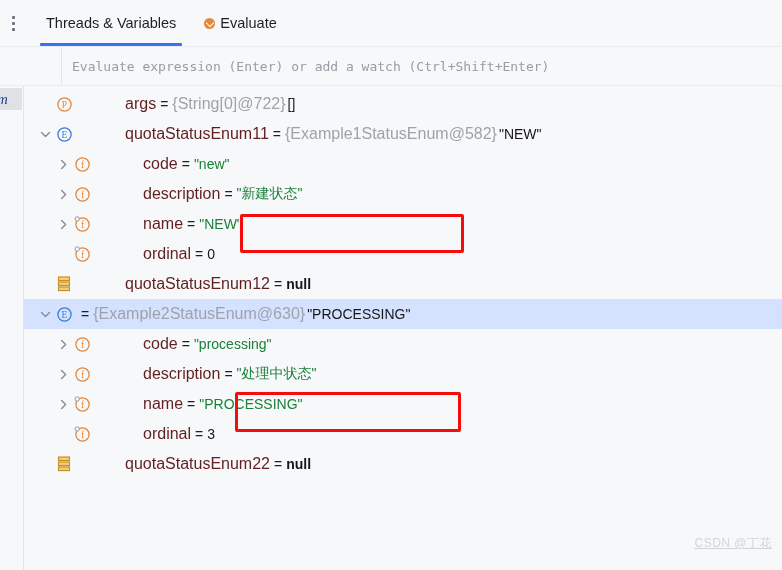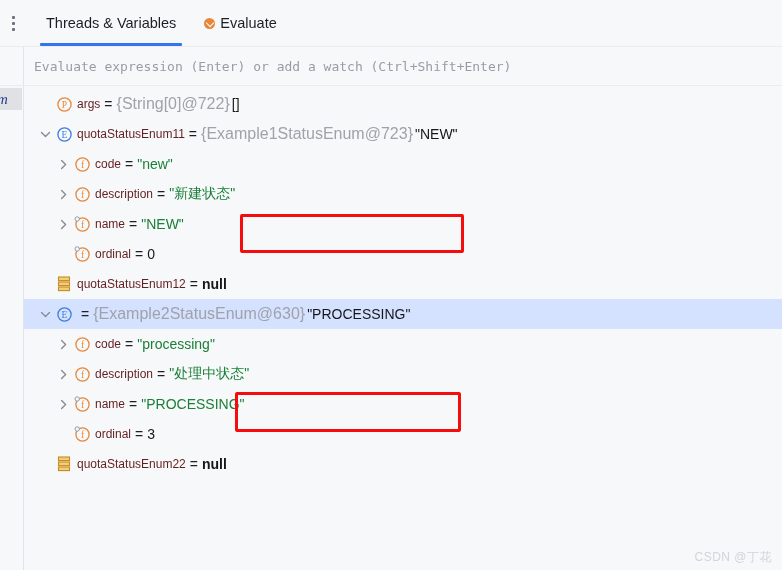--- a/index.html
+++ b/index.html
@@ -103,20 +103,21 @@
 
   
   .evalbar {
     height: 38px;
     min-height: 38px;
     background: #f7f8fa;
     display: flex;
     align-items: center;
     border-bottom: 1px solid #ebecf0;
     position: relative;
+    padding-left: 38px;
   }
   .evalbar .gutter {
     width: 23px;
     height: 100%;
     background: #f7f8fa;
     border-right: 1px solid #e3e4e8;
   }
   .eval-placeholder {
     padding-left: 10px;
     font-family: "DejaVu Sans Mono", monospace;
@@ -200,21 +201,22 @@
     min-width: 20px;
     height: 30px;
     display: flex;
     align-items: center;
     justify-content: center;
     margin-right: 3px;
   }
 
   .vname {
     color: #621f1f;
-    font-size: 12px;
+    font-size: 16px;
+    margin-left: 48px;
   }
   .veq {
     color: #1f1f23;
     margin: 0 4px;
   }
   .vref {
     color: #a0a2ab;
     font-size: 16px;
   }
   .vstring {
@@ -236,25 +238,26 @@
     border: 3px solid #f50d0d;
     border-radius: 2px;
     pointer-events: none;
     z-index: 9;
   }
 
   
   .watermark {
     position: absolute;
     right: 10px;
-    bottom: 4px;
+    bottom: 18px;
     font-size: 12px;
     color: #d3d4d8;
     letter-spacing: 0.5px;
     z-index: 6;
+    text-decoration: underline;
   }
 </style>
 </head>
 <body>
 
 <div id="app">
 
   <div class="tabbar">
     <div class="kebab">
       <i></i>
@@ -303,21 +306,21 @@
             </svg>
           </span>
           <span class="icon">
             <svg width="17" height="17" viewBox="0 0 17 17">
               <circle cx="8.5" cy="8.5" r="6.6" fill="none" stroke="#3b7de0" stroke-width="1.3"></circle>
               <text x="8.5" y="12.1" text-anchor="middle" font-family="&quot;Liberation Serif&quot;, serif" font-size="9.5" fill="#3b7de0">E</text>
             </svg>
           </span>
           <span class="vname">quotaStatusEnum11</span>
           <span class="veq">=</span>
-          <span class="vref">{Example1StatusEnum@723}</span>
+          <span class="vref">{Example1StatusEnum@582}</span>
           <span class="vstring dark" style="margin-left: 2px;">"NEW"</span>
         </div>
         <div class="row ind1">
           <span class="arrow">
             <svg width="11" height="11" viewBox="0 0 11 11">
               <path d="M3.6 1.5 L7.6 5.5 L3.6 9.5" fill="none" stroke="#8a8a93" stroke-width="1.4" stroke-linecap="round" stroke-linejoin="round"></path>
             </svg>
           </span>
           <span class="icon">
             <svg width="17" height="17" viewBox="0 0 17 17">

